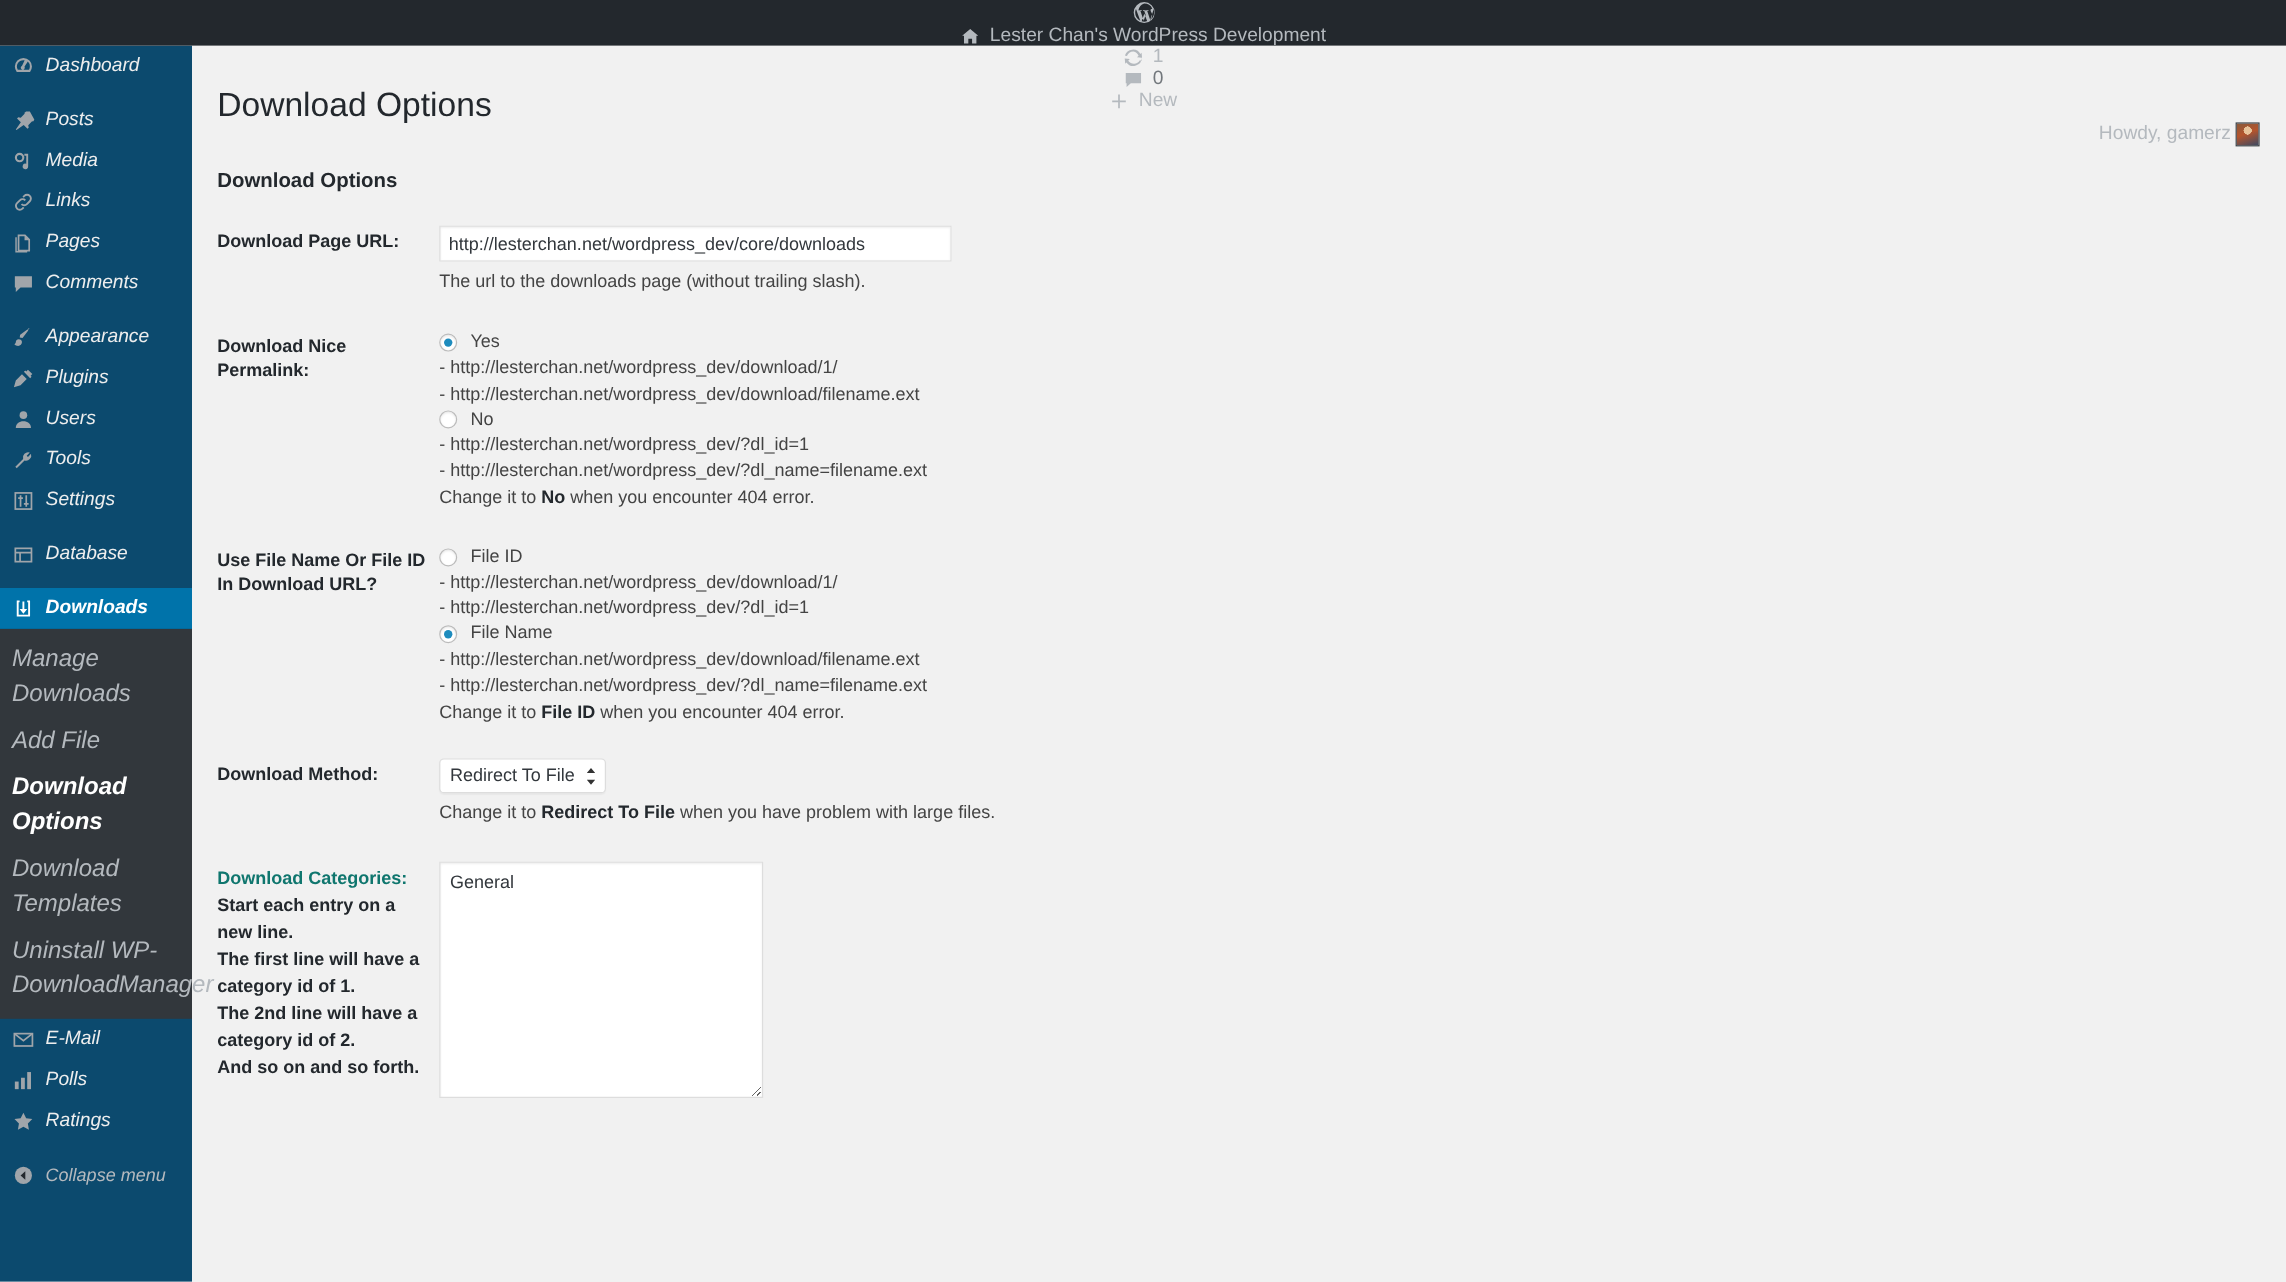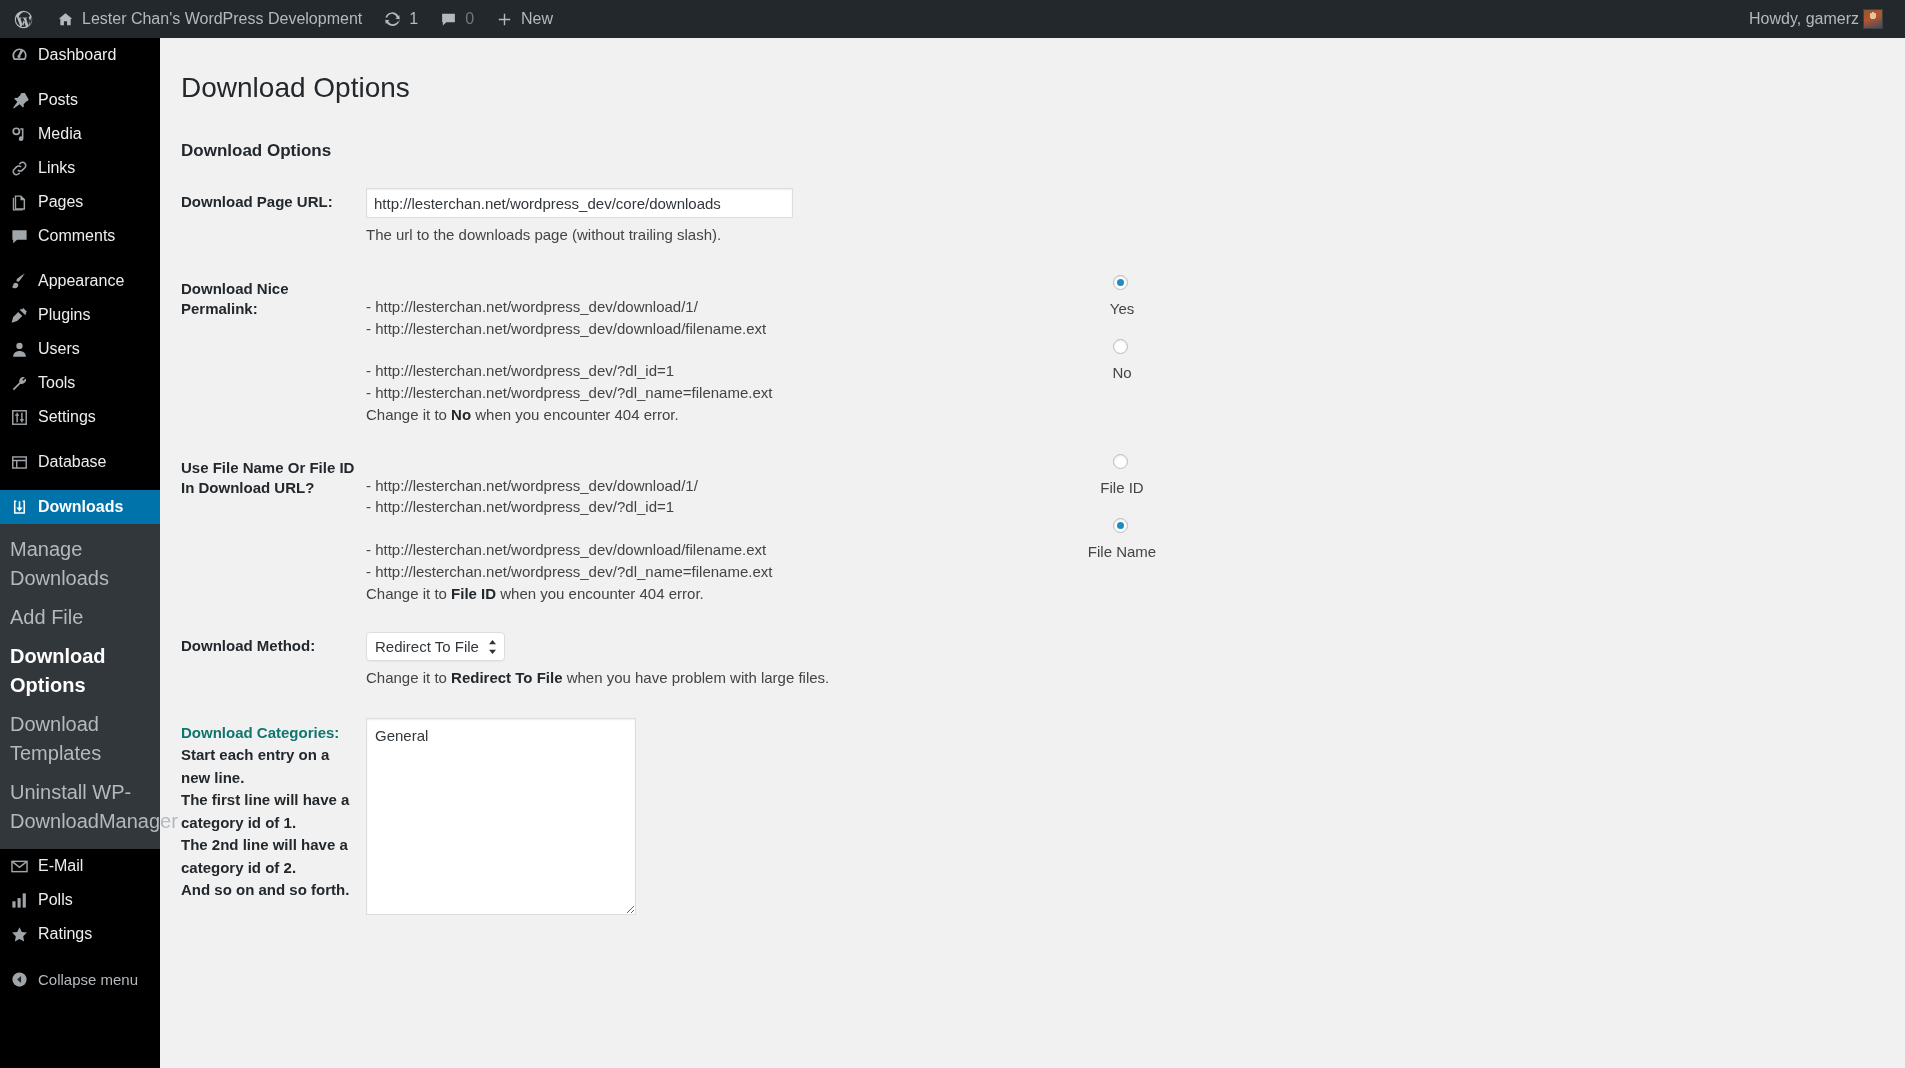--- a/index.html
+++ b/index.html
@@ -14,20 +14,21 @@
 
   
   #adminbar {
     position: absolute; top: 0; left: 0;
     width: 1905px; height: 38px;
     background: #23282d;
     display: flex; align-items: center;
     color: #b4b9be;
     font-size: 16px;
     z-index: 50;
+    flex-direction: column;
   }
   .ab-item {
     display: flex; align-items: center; gap: 8px;
     height: 38px; padding: 0 11px;
     color: #b4b9be; white-space: nowrap;
   }
   .ab-item.logo { padding: 0 12px 0 13px; }
   .ab-right { margin-left: auto; display: flex; align-items: center; }
   .ab-right .ab-item { color: #b4b9be; padding-right: 22px; gap: 4px; align-items: center; }
   .ab-count { color: #72777c; }
@@ -39,22 +40,23 @@
       linear-gradient(160deg, #8a5a3b 0%, #b5542c 45%, #3e4a63 100%);
     border: 1px solid #3c4146;
   }
   .ab-icon { display: inline-block; line-height: 0; }
   .ab-icon svg { display: block; }
 
   
   #adminmenuwrap {
     position: absolute; top: 38px; left: 0;
     width: 160px; height: 1030px;
-    background: #000000;
+    background: #0c4a6e;
     z-index: 40;
+    font-style: italic;
   }
   #adminmenu { list-style: none; margin: 0; padding: 0; }
   .menu-sep { height: 11px; }
   .menu-top {
     position: relative;
     display: flex; align-items: center;
     height: 34px;
     padding-left: 10px;
     color: #eee;
     font-size: 16px;
@@ -145,21 +147,21 @@
     width: 427px;
     height: 30px;
     outline: none;
   }
   p.description {
     margin: 6px 0 0 0;
     font-size: 15px;
     color: #444;
     line-height: 1.5;
   }
-  .radio-row { display: flex; align-items: center; gap: 8px; height: 21px; flex-direction: column; }
+  .radio-row { display: flex; align-items: center; gap: 8px; height: 21px; }
   .radio {
     width: 15px; height: 15px; flex: 0 0 15px;
     border-radius: 50%;
     border: 1px solid #bbb;
     background: #fff;
     box-shadow: inset 0 1px 2px rgba(0,0,0,.1);
     position: relative;
     cursor: pointer;
   }
   .radio.checked::after {

